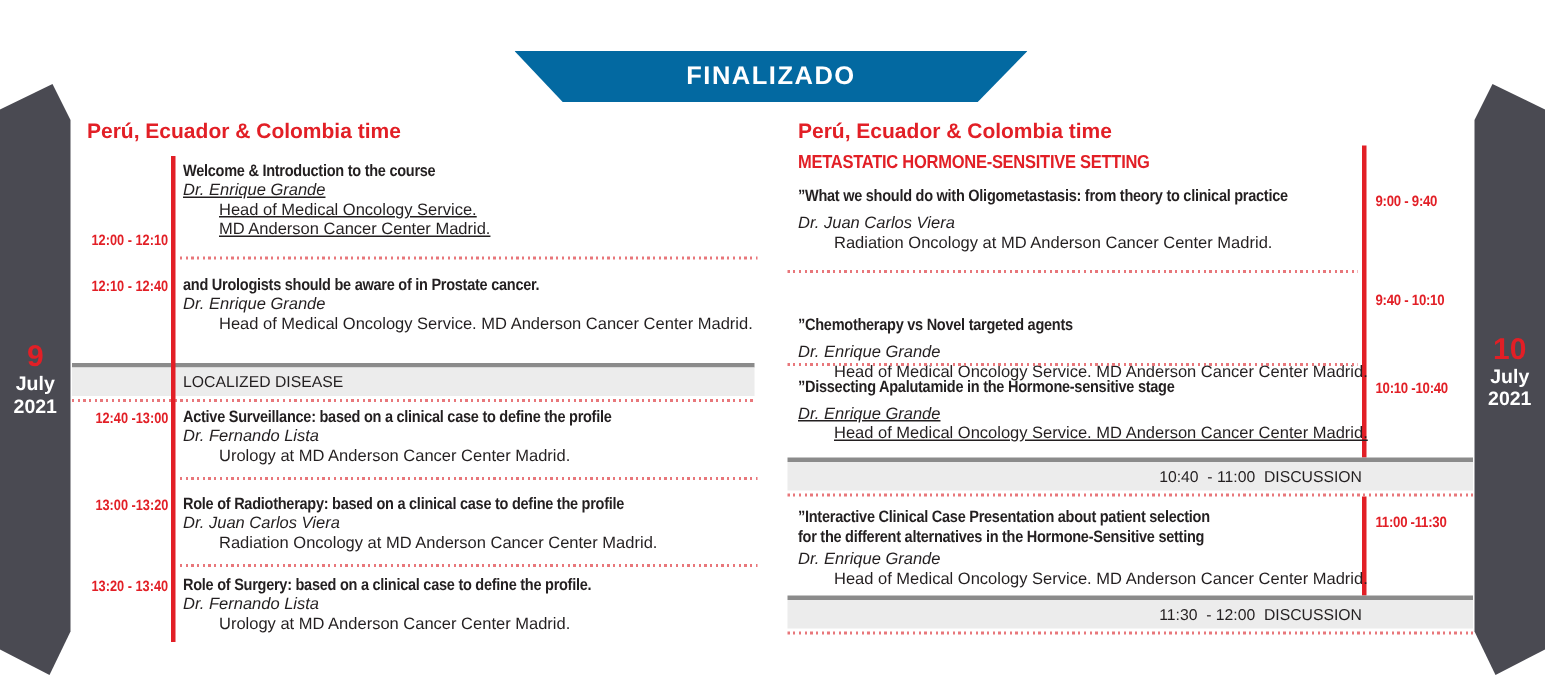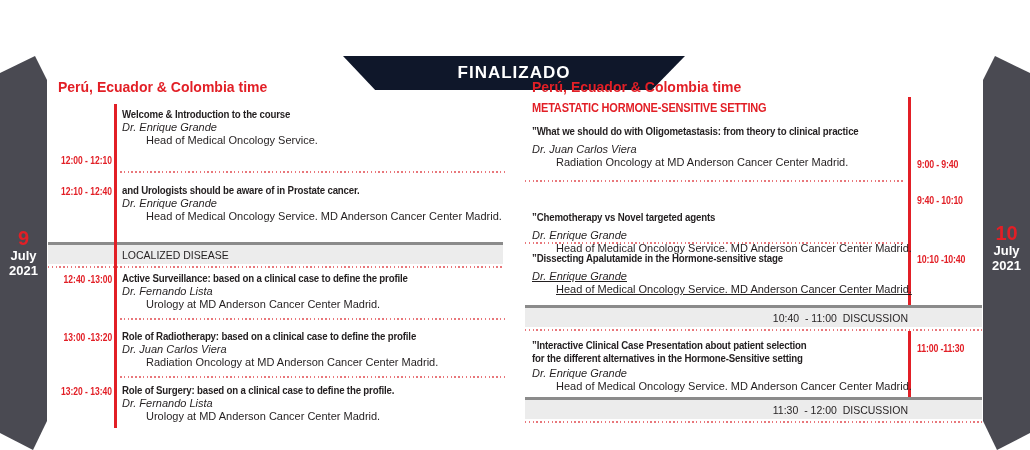--- a/index.html
+++ b/index.html
@@ -1,22 +1,22 @@
 <!DOCTYPE html>
 <html><head>
 <meta charset="utf-8">
 <style>
   html,body{margin:0;padding:0;background:#fff;}
   #stage{position:relative;width:1030px;height:450px;background:#ffffff;overflow:hidden;
          font-family:"Liberation Sans",sans-serif;color:#231f20;}
 
   
-  #banner{position:absolute;left:343px;top:34px;width:342px;height:34px;background:#0f172a;
+  #banner{position:absolute;left:343px;top:34px;width:342px;height:34px;background:#0369a1;
           clip-path:polygon(0 0,100% 0,90.3% 100%,9.4% 100%);
-          display:flex;align-items:center;justify-content:center;margin-top:22px;}
+          display:flex;align-items:center;justify-content:center;}
   #banner span{color:#ffffff;font-weight:bold;font-size:17px;letter-spacing:1px;}
 
   
   #panels{position:absolute;left:0;top:0;}
 
   .date-block{position:absolute;width:47px;text-align:center;font-weight:bold;line-height:14.5px;}
   .date-block .day{color:#e21f26;font-size:20px;line-height:22px;}
   .date-block .mo,.date-block .yr{color:#ffffff;font-size:13px;}
 
   .tz-header{position:absolute;color:#e21f26;font-weight:bold;font-size:14px;white-space:nowrap;}
@@ -76,24 +76,25 @@
   <div class="dotted" style="left:48px;top:266px;width:455px;"></div>
 
   <div class="vline" style="left:114px;top:104px;height:324px;"></div>
 
   <div class="time time-l" style="top:109px;margin-top:45px;"><span class="cond-r">12:00 - 12:10</span></div>
   <div class="time time-l" style="top:185px;"><span class="cond-r">12:10 - 12:40</span></div>
   <div class="time time-l" style="top:273px;"><span class="cond-r">12:40 -13:00</span></div>
   <div class="time time-l" style="top:331px;"><span class="cond-r">13:00 -13:20</span></div>
   <div class="time time-l" style="top:385px;"><span class="cond-r">13:20 - 13:40</span></div>
 
-  <div class="item" style="left:122px;top:108px;width:383px;">
+  <div class="item" style="left:122px;top:108px;width:383px;text-decoration:underline;">
     <div class="title"><span class="cond">Welcome &amp; Introduction to the course</span></div>
     <div class="speaker">Dr. Enrique Grande</div>
     <div class="desc">Head of Medical Oncology Service.</div>
+    <div class="desc">MD Anderson Cancer Center Madrid.</div>
   </div>
   <div class="dotted" style="left:120px;top:171px;width:385px;"></div>
 
   <div class="item" style="left:122px;top:184px;width:383px;">
     <div class="title"><span class="cond">and Urologists should be aware of in Prostate cancer.</span></div>
     <div class="speaker">Dr. Enrique Grande</div>
     <div class="desc">Head of Medical Oncology Service. MD Anderson Cancer Center Madrid.</div>
   </div>
 
   <div class="item" style="left:122px;top:272px;width:383px;">
@@ -117,21 +118,21 @@
   </div>
 
   <div class="tz-header" style="left:532px;top:79px;">Perú, Ecuador &amp; Colombia time</div>
   <div class="sec-header" style="left:532px;top:101px;">
     <span class="cond">METASTATIC HORMONE-SENSITIVE SETTING</span>
   </div>
 
   <div class="vline" style="left:908px;top:97px;height:208px;"></div>
   <div class="vline" style="left:908px;top:331px;height:66px;"></div>
 
-  <div class="time time-r" style="top:128px;margin-top:30px;"><span class="cond">9:00 - 9:40</span></div>
+  <div class="time time-r" style="top:128px;"><span class="cond">9:00 - 9:40</span></div>
   <div class="time time-r" style="top:194px;"><span class="cond">9:40 - 10:10</span></div>
   <div class="time time-r" style="top:253px;"><span class="cond">10:10 -10:40</span></div>
   <div class="time time-r" style="top:342px;"><span class="cond">11:00 -11:30</span></div>
 
   <div class="item" style="left:532px;top:125px;width:372px;">
     <div class="title"><span class="cond">”What we should do with Oligometastasis: from theory to clinical practice</span></div>
     <div class="speaker rgap">Dr. Juan Carlos Viera</div>
     <div class="desc">Radiation Oncology at MD Anderson Cancer Center Madrid.</div>
   </div>
   <div class="dotted" style="left:525px;top:180px;width:380px;"></div>

